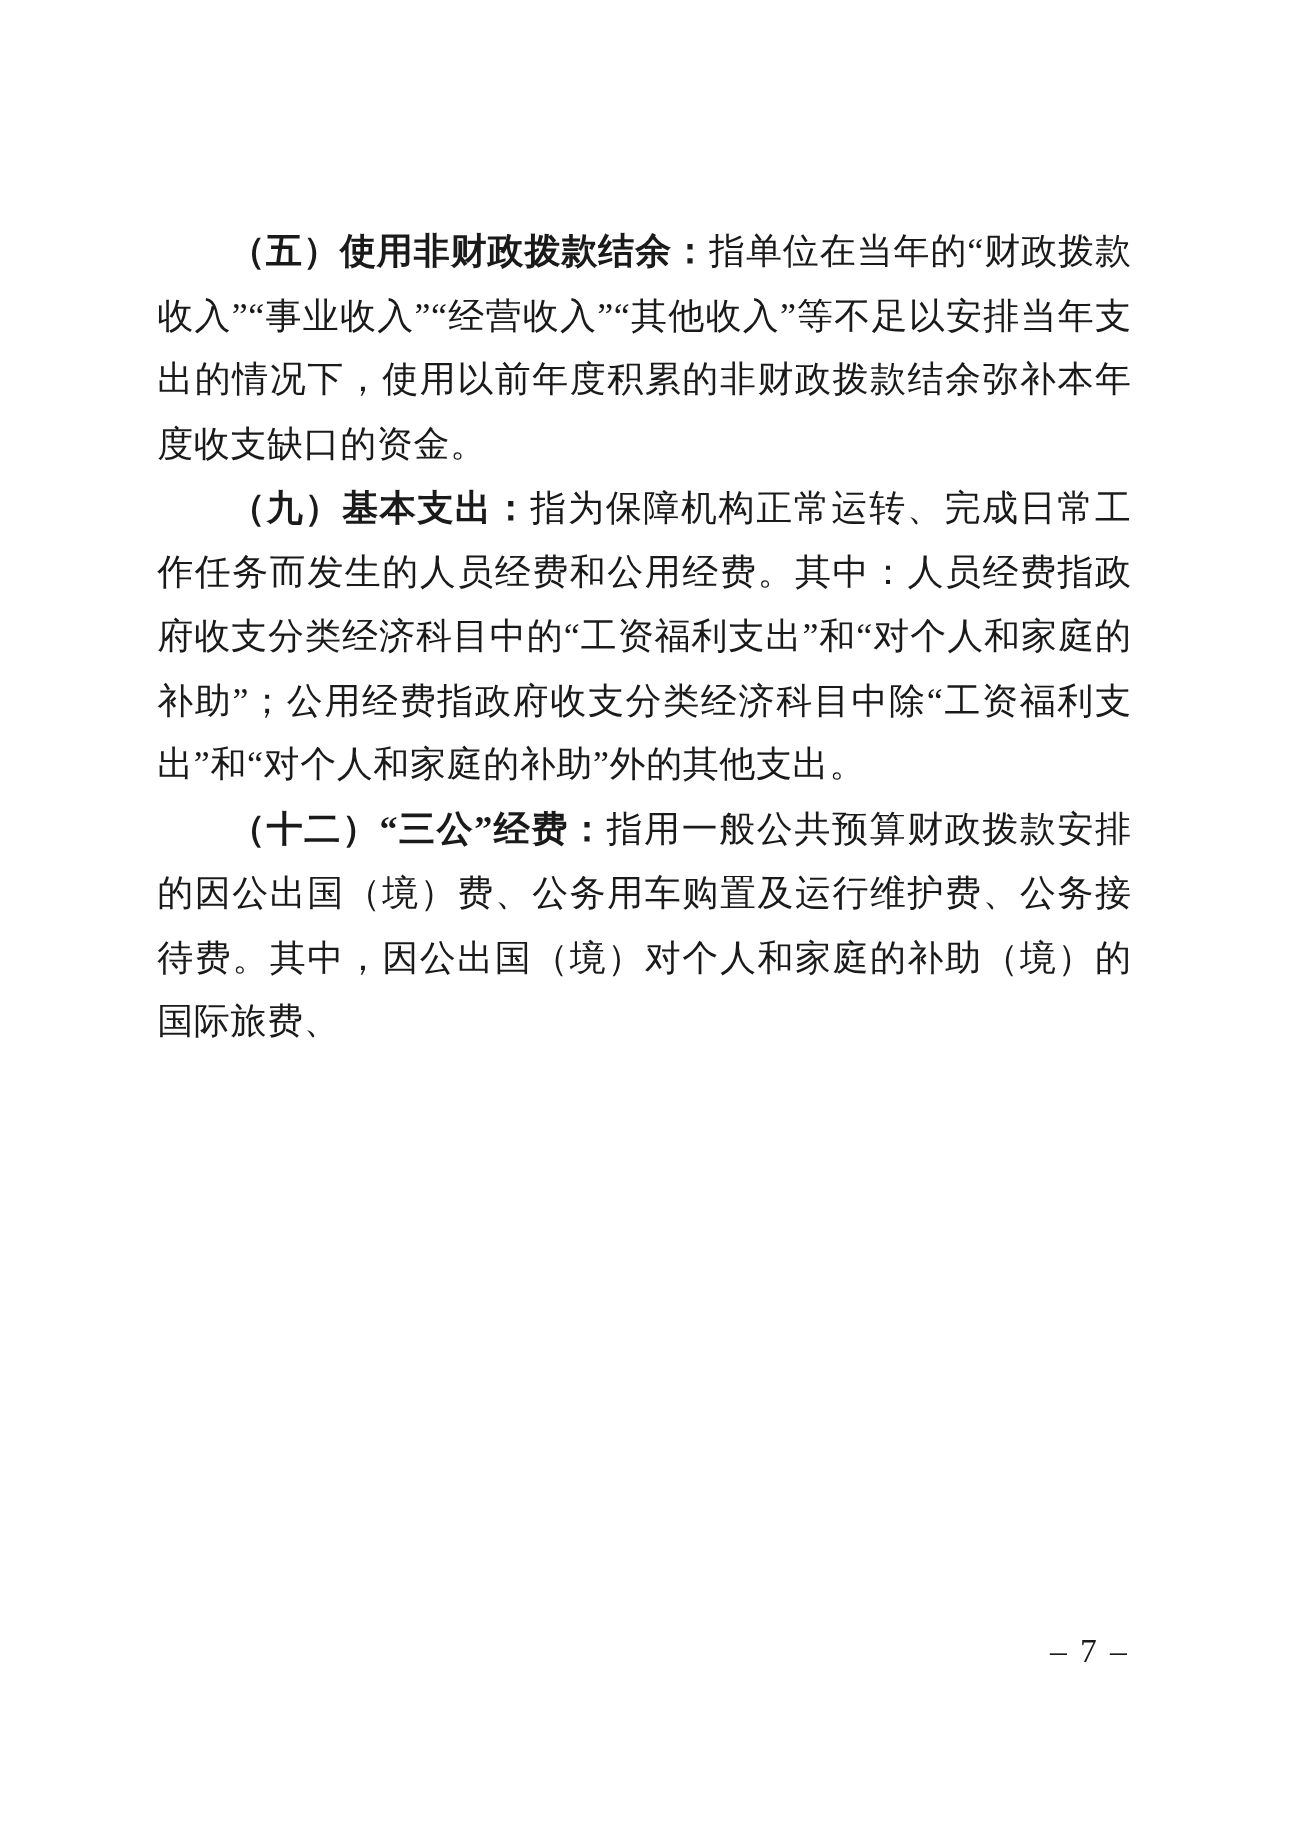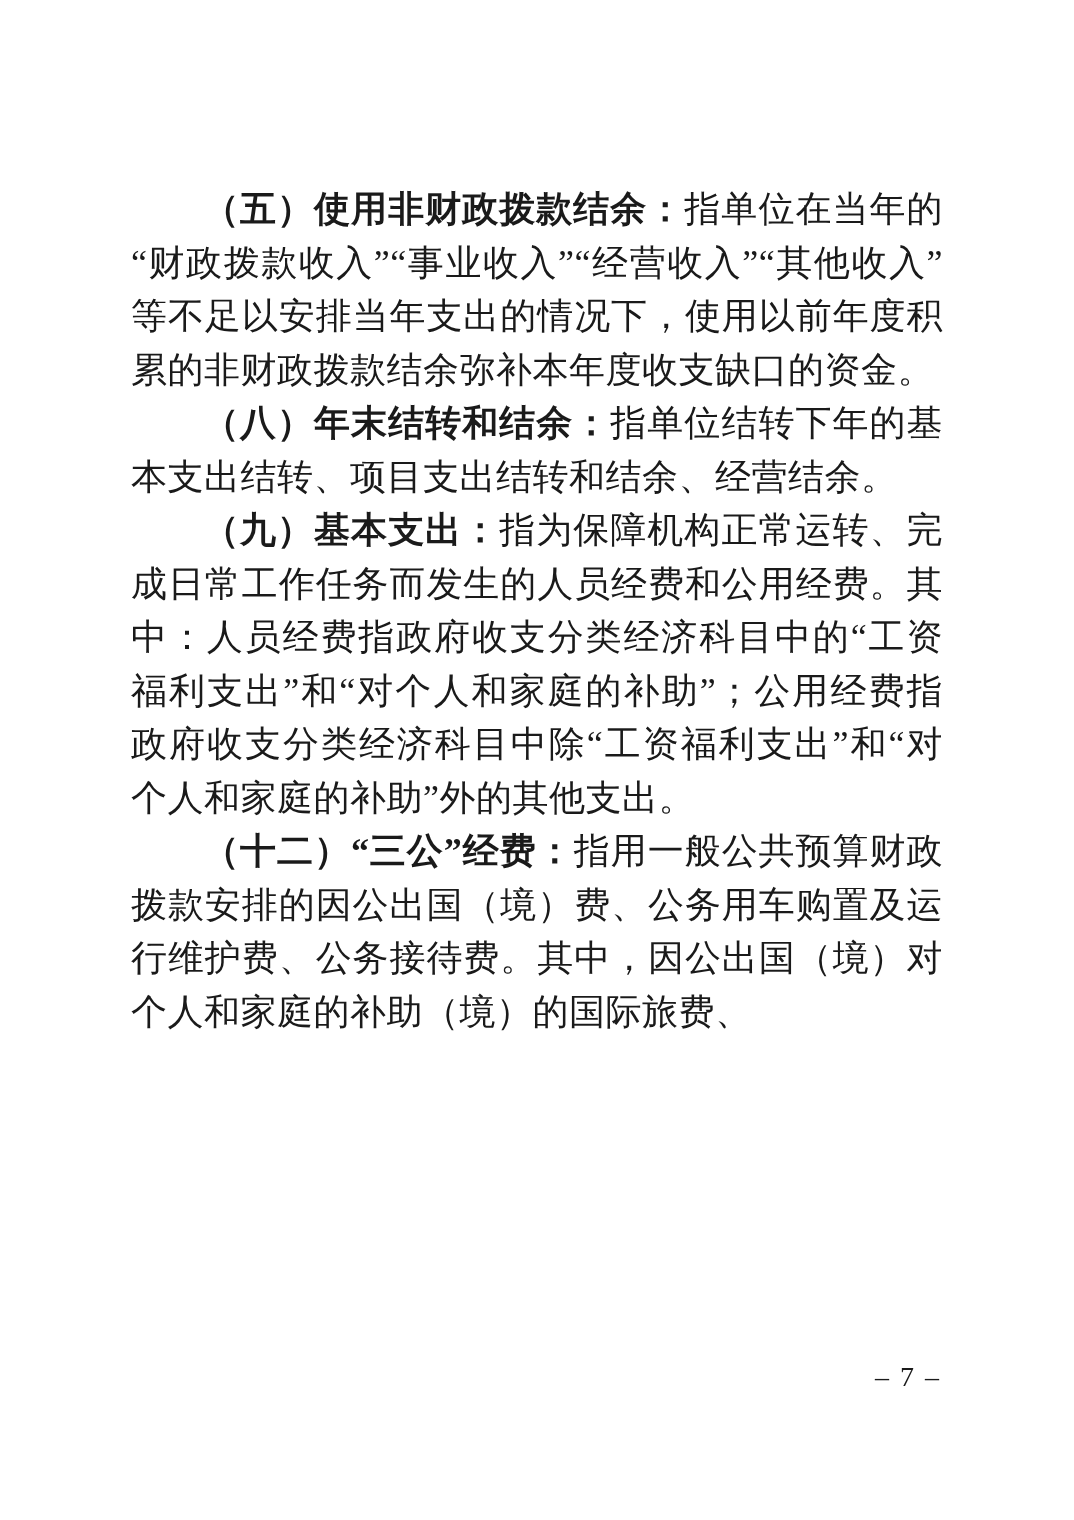--- a/index.html
+++ b/index.html
@@ -14,21 +14,21 @@
     background: #ffffff;
     overflow: hidden;
     font-family: "Liberation Serif", "DejaVu Serif", serif;
     color: #1a1a1a;
   }
   .content {
     position: absolute;
     left: 131px;
     right: 131px;
     top: 183px;
-    font-size: 36px;
+    font-size: 30px;
     line-height: 53.5px;
     text-align: justify;
     text-justify: inter-ideograph;
     letter-spacing: 0.5px;
   }
   .para {
     margin: 0;
     padding: 0;
     text-indent: 2em;
   }
@@ -49,21 +49,20 @@
 <body>
 
 <div class="page">
 
   <main class="content">
 
     <p class="para"><span class="term">（五）使用非财政拨款结余：</span><span>指单位在当年的“财政拨款收入”“事业收入”“经营收入”“其他收入”等不足以安排当年支出的情况下，使用以前年度积累的非财政拨款结余弥补本年度收支缺口的资金。</span></p>
 
 
 
-    <p class="para"><span class="term">（八）年末结转和结余：</span><span>指单位结转下年的基本支出结转、项目支出结转和结余、经营结余。</span></p>
 
     <p class="para"><span class="term">（九）基本支出：</span><span>指为保障机构正常运转、完成日常工作任务而发生的人员经费和公用经费。其中：人员经费指政府收支分类经济科目中的“工资福利支出”和“对个人和家庭的补助”；公用经费指政府收支分类经济科目中除“工资福利支出”和“对个人和家庭的补助”外的其他支出。</span></p>
 
 
 
     <p class="para"><span class="term">（十二）“三公”经费：</span><span>指用一般公共预算财政拨款安排的因公出国（境）费、公务用车购置及运行维护费、公务接待费。其中，因公出国（境）对个人和家庭的补助（境）的国际旅费、</span></p>
 
   </main>
 
   <div class="page-number">– 7 –</div>

